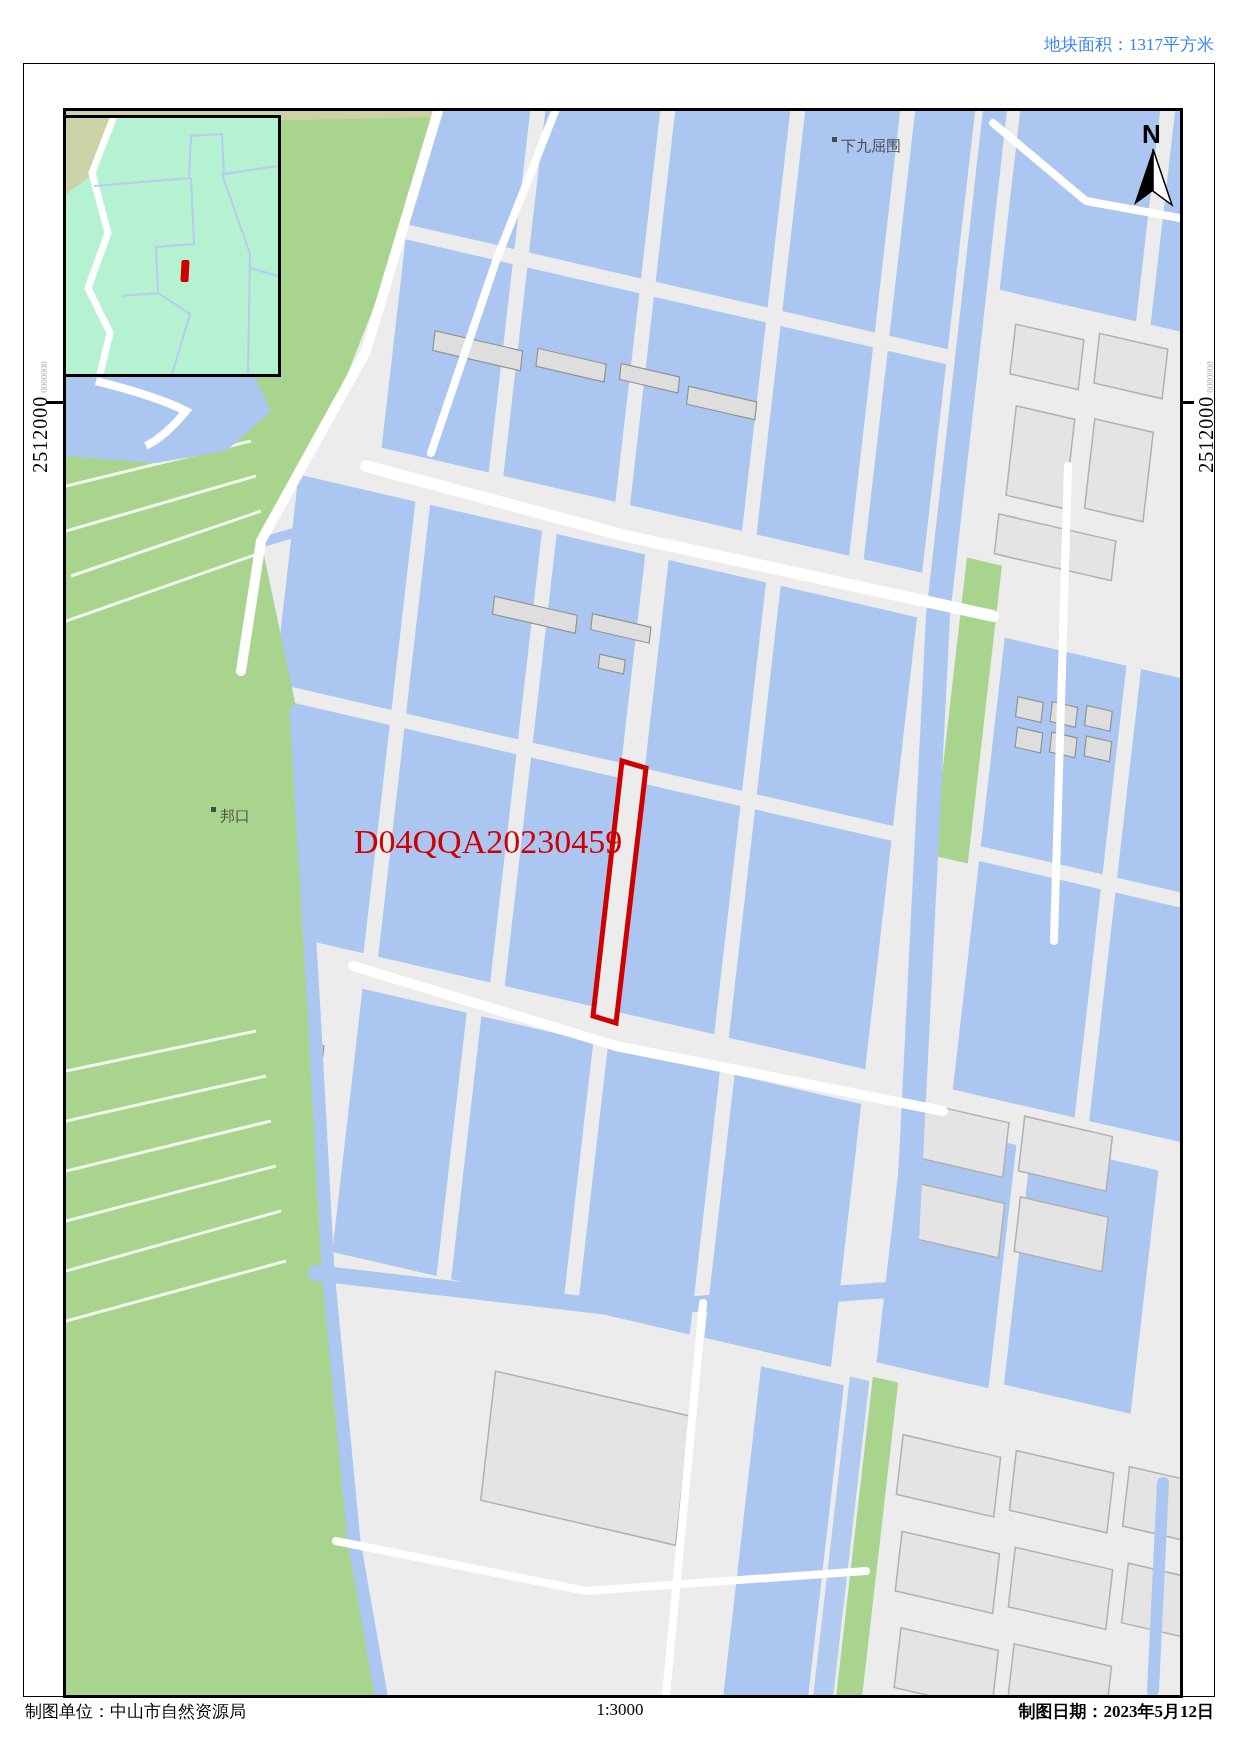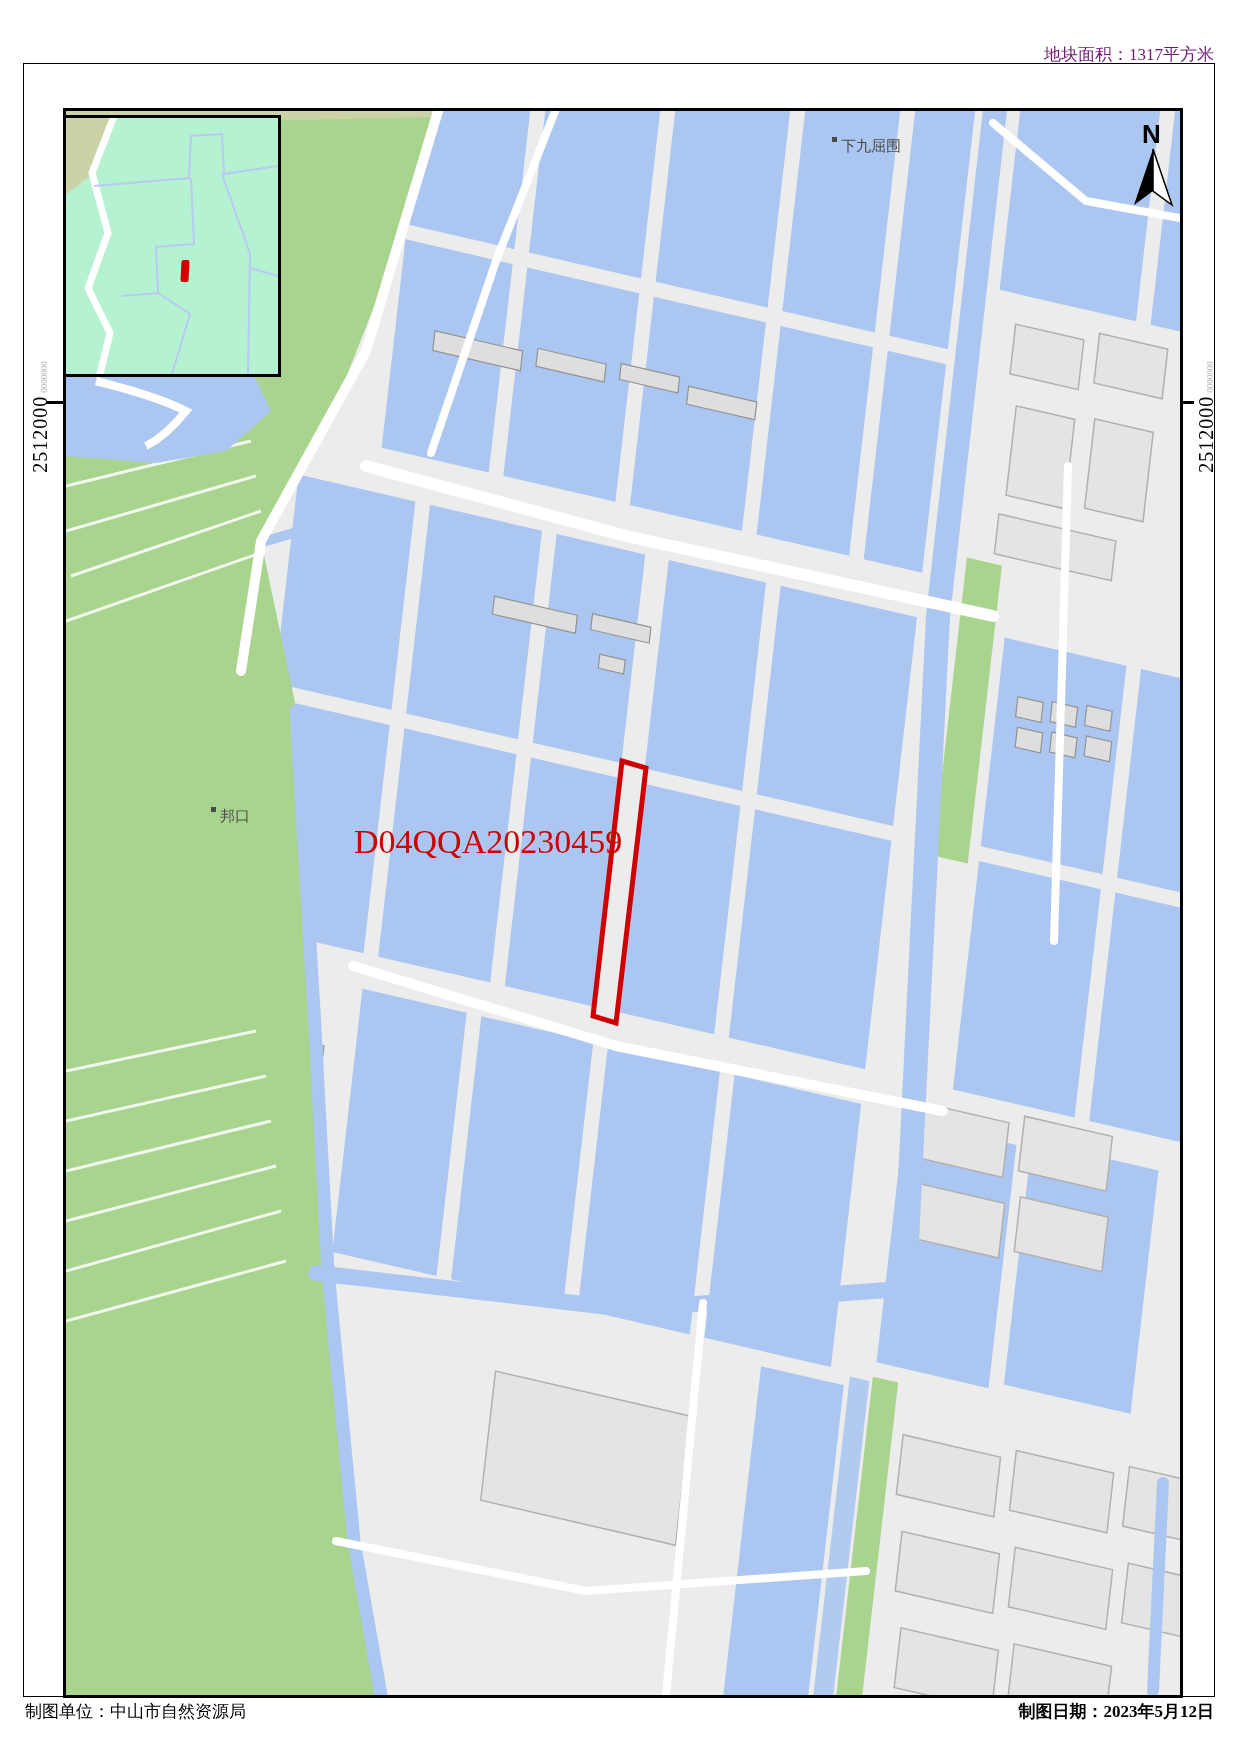--- a/index.html
+++ b/index.html
@@ -1,20 +1,20 @@
 <!DOCTYPE html>
 <html style="--pond-blue: #abc7f1; --base-gray: #ececec; --road-white: #ffffff; --farmland-green: #a9d48e; --inset-green: #b5f2d1; --inset-tan: #cdd1a6; --inset-line-blue: #b9c9f2; --parcel-red: #cf0000; --building-fill: #dedede; --building-stroke: #929292; --label-gray: #4a4a4a;"><head>
 <meta charset="utf-8">
 <style>
   html,body{margin:0;padding:0;background:#fff;}
   .page{position:relative;width:1240px;height:1754px;background:#fff;overflow:hidden;
         font-family:"Liberation Serif","DejaVu Serif",serif;}
   .title{position:absolute;top:16px;left:0;width:100%;text-align:center;
          font-size:26px;font-weight:bold;letter-spacing:3px;color:#000;}
-  .area-label{position:absolute;top:33px;right:26px;font-size:17px;color:#701a75;margin-top:10px;}
+  .area-label{position:absolute;top:33px;right:26px;font-size:17px;color:#3b82f6;}
   .outer-border{position:absolute;left:23px;top:63px;width:1190px;height:1632px;
                 border:1px solid #000;}
   .map-frame{position:absolute;left:63px;top:108px;width:1114px;height:1584px;
              border:3px solid #000;box-sizing:content-box;background:var(--base-gray);overflow:hidden;}
   .map-frame svg{display:block;}
   .inset{position:absolute;left:-5px;top:4px;width:214px;height:256px;border:3px solid #000;
          background:var(--inset-green);overflow:hidden;}
   .pond{fill:var(--pond-blue);stroke:none;}
   .grn{fill:var(--farmland-green);stroke:none;}
   .tan{fill:var(--inset-tan);}
@@ -232,16 +232,17 @@
           <polyline class="inset-line" points="94,175 126,196 108,256"></polyline>
           <polyline class="inset-line" points="186,150 214,158"></polyline>
         </g>
         <rect x="117" y="142" width="8" height="22" rx="2" fill="var(--parcel-red)" transform="rotate(3 121 153)"></rect>
       </svg>
     </div>
   </div>
 
   <div class="footer">
     <span class="agency">制图单位：中山市自然资源局</span>
+    <span class="scale">1:3000</span>
     <span class="date">制图日期：2023年5月12日</span>
   </div>
 
 </div>
 
 </body></html>

